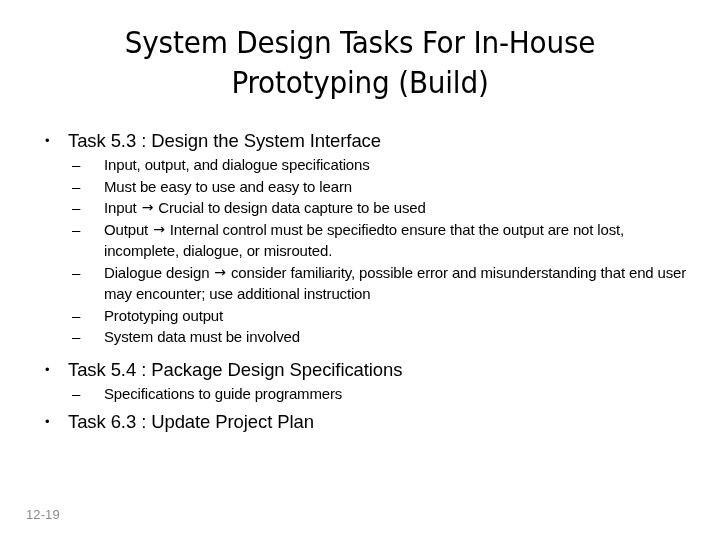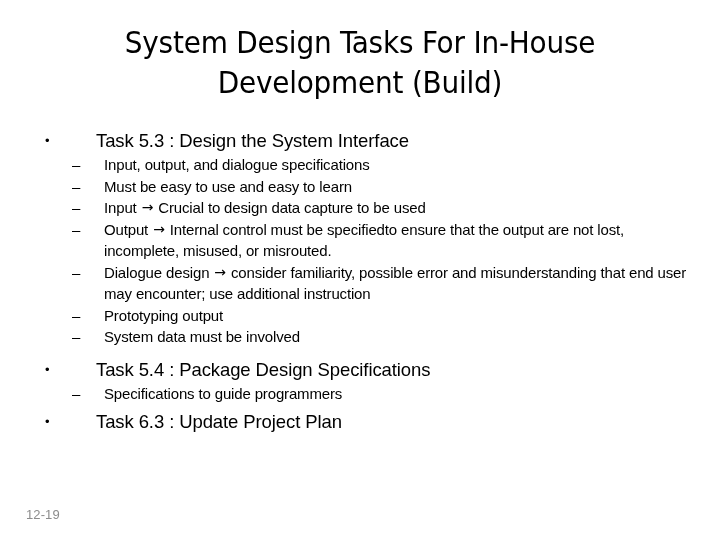--- a/index.html
+++ b/index.html
@@ -59,21 +59,20 @@
   }
   .lvl1 .marker {
     position: absolute;
     left: 1px;
     top: 0;
     font-size: 13px;
     line-height: 25px;
   }
   .lvl1 .txt {
     display: block;
-    margin-left: 28px;
   }
 
   .sublist {
     margin: 0;
     padding: 0;
   }
   .lvl2 {
     position: relative;
     margin-left: 28px;
     padding-left: 24px;
@@ -114,21 +113,21 @@
     letter-spacing: 0.1px;
   }
 </style>
 </head>
 <body>
 
 <div class="slide">
 
   <div class="title-block">
     <div class="title-line">System Design Tasks For In-House</div>
-    <div class="title-line">Development (Build)</div>
+    <div class="title-line">Prototyping (Build)</div>
   </div>
 
   <div class="body-block">
 
     <div class="lvl1">
       <span class="marker">•</span>
       <span class="txt">Task 5.3 : Design the System Interface</span>
     </div>
 
     <div class="sublist">
@@ -139,21 +138,21 @@
       <div class="lvl2">
         <span class="marker">–</span>
         <span class="txt"><span>Must be easy to use and easy to learn</span></span>
       </div>
       <div class="lvl2">
         <span class="marker">–</span>
         <span class="txt"><span>Input </span><span class="arrow">→</span><span> Crucial to design data capture to be used</span></span>
       </div>
       <div class="lvl2">
         <span class="marker">–</span>
-        <span class="txt"><span>Output </span><span class="arrow">→</span><span> Internal control must be specifiedto ensure that the output are not lost, incomplete, misused, or misrouted.</span></span>
+        <span class="txt"><span>Output </span><span class="arrow">→</span><span> Internal control must be specifiedto ensure that the output are not lost, incomplete, dialogue, or misrouted.</span></span>
       </div>
       <div class="lvl2">
         <span class="marker">–</span>
         <span class="txt"><span>Dialogue design </span><span class="arrow">→</span><span> consider familiarity, possible error and misunderstanding that end user may encounter; use additional instruction</span></span>
       </div>
       <div class="lvl2">
         <span class="marker">–</span>
         <span class="txt"><span>Prototyping output</span></span>
       </div>
       <div class="lvl2">

